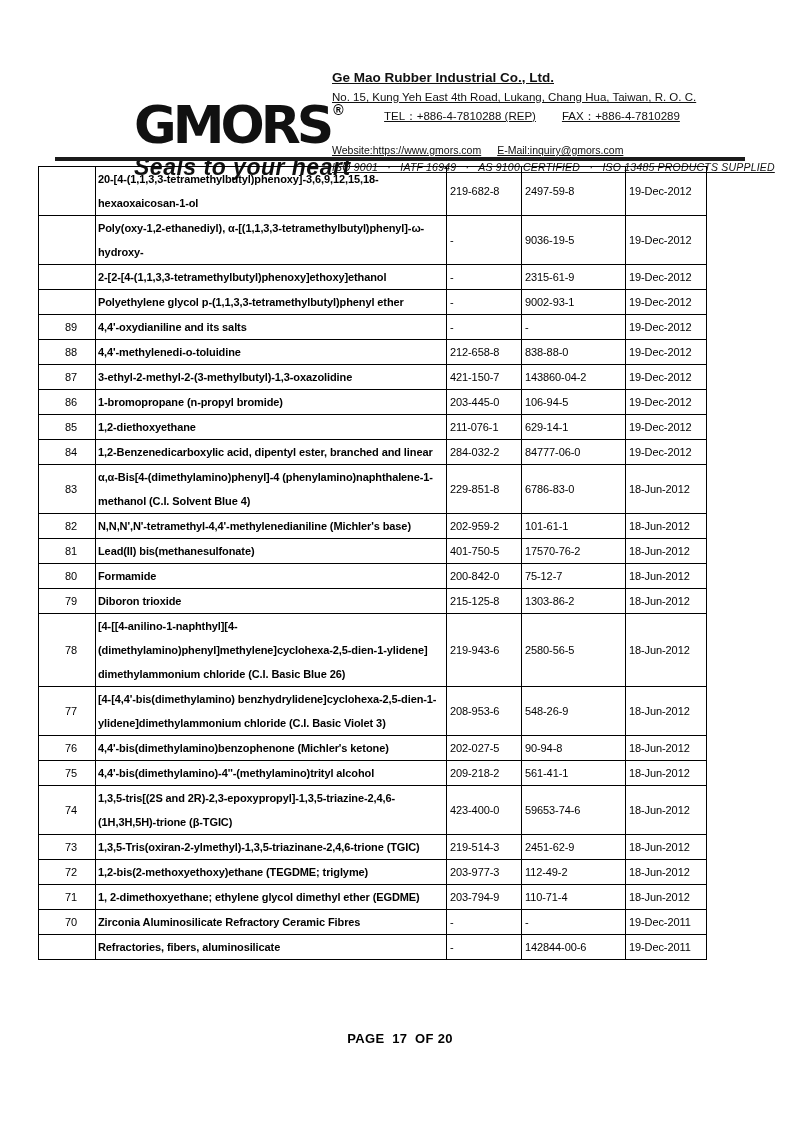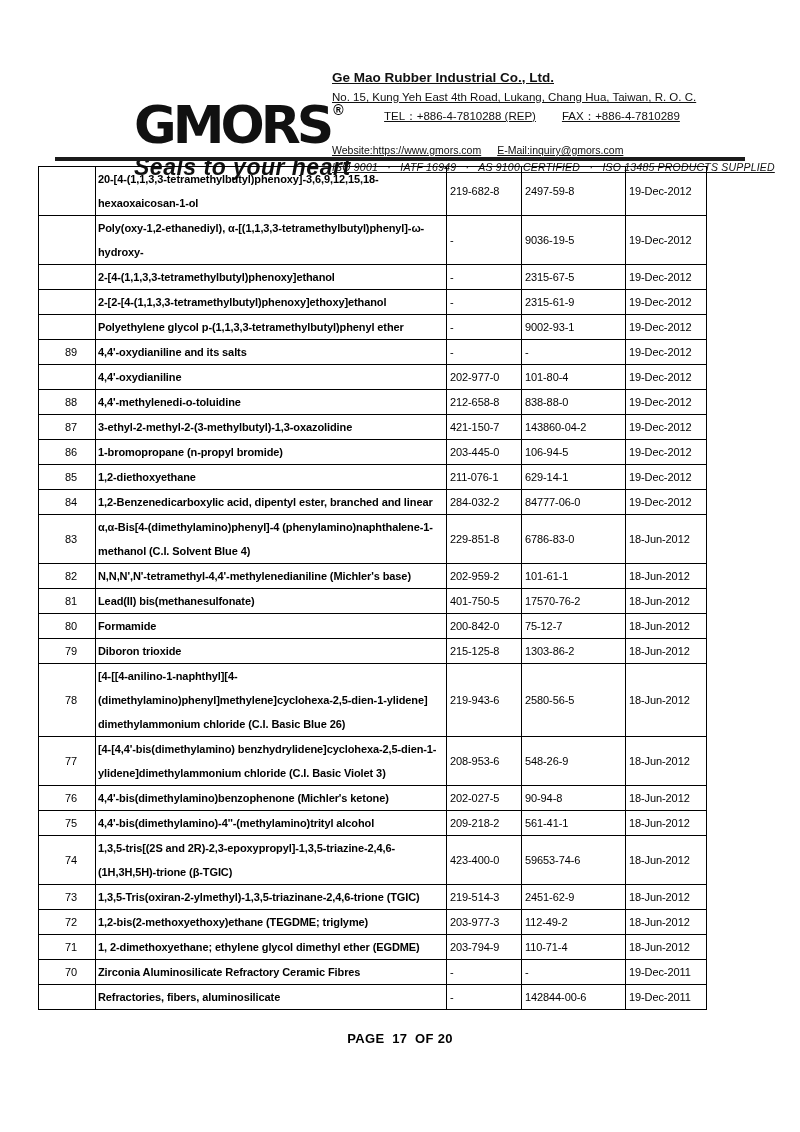--- a/index.html
+++ b/index.html
@@ -88,51 +88,37 @@
       </tr>
       <tr>
         <td class="cell-no"></td>
         <td class="cell-name">Poly(oxy-1,2-ethanediyl), α-[(1,1,3,3-tetramethylbutyl)phenyl]-ω-hydroxy-</td>
         <td class="cell-ec">-</td>
         <td class="cell-cas">9036-19-5</td>
         <td class="cell-date">19-Dec-2012</td>
       </tr>
       <tr>
         <td class="cell-no"></td>
-        <td class="cell-name">2-[4-(1,1,3,3-tetramethylbutyl)phenoxy]ethanol</td>
-        <td class="cell-ec">-</td>
-        <td class="cell-cas">2315-67-5</td>
-        <td class="cell-date">19-Dec-2012</td>
-      </tr>
-      <tr>
-        <td class="cell-no"></td>
         <td class="cell-name">2-[2-[4-(1,1,3,3-tetramethylbutyl)phenoxy]ethoxy]ethanol</td>
         <td class="cell-ec">-</td>
         <td class="cell-cas">2315-61-9</td>
         <td class="cell-date">19-Dec-2012</td>
       </tr>
       <tr>
         <td class="cell-no"></td>
         <td class="cell-name">Polyethylene glycol p-(1,1,3,3-tetramethylbutyl)phenyl ether</td>
         <td class="cell-ec">-</td>
         <td class="cell-cas">9002-93-1</td>
         <td class="cell-date">19-Dec-2012</td>
       </tr>
       <tr>
         <td class="cell-no">89</td>
         <td class="cell-name">4,4'-oxydianiline and its salts</td>
         <td class="cell-ec">-</td>
         <td class="cell-cas">-</td>
-        <td class="cell-date">19-Dec-2012</td>
-      </tr>
-      <tr>
-        <td class="cell-no"></td>
-        <td class="cell-name">4,4'-oxydianiline</td>
-        <td class="cell-ec">202-977-0</td>
-        <td class="cell-cas">101-80-4</td>
         <td class="cell-date">19-Dec-2012</td>
       </tr>
       <tr>
         <td class="cell-no">88</td>
         <td class="cell-name">4,4'-methylenedi-o-toluidine</td>
         <td class="cell-ec">212-658-8</td>
         <td class="cell-cas">838-88-0</td>
         <td class="cell-date">19-Dec-2012</td>
       </tr>
       <tr>

